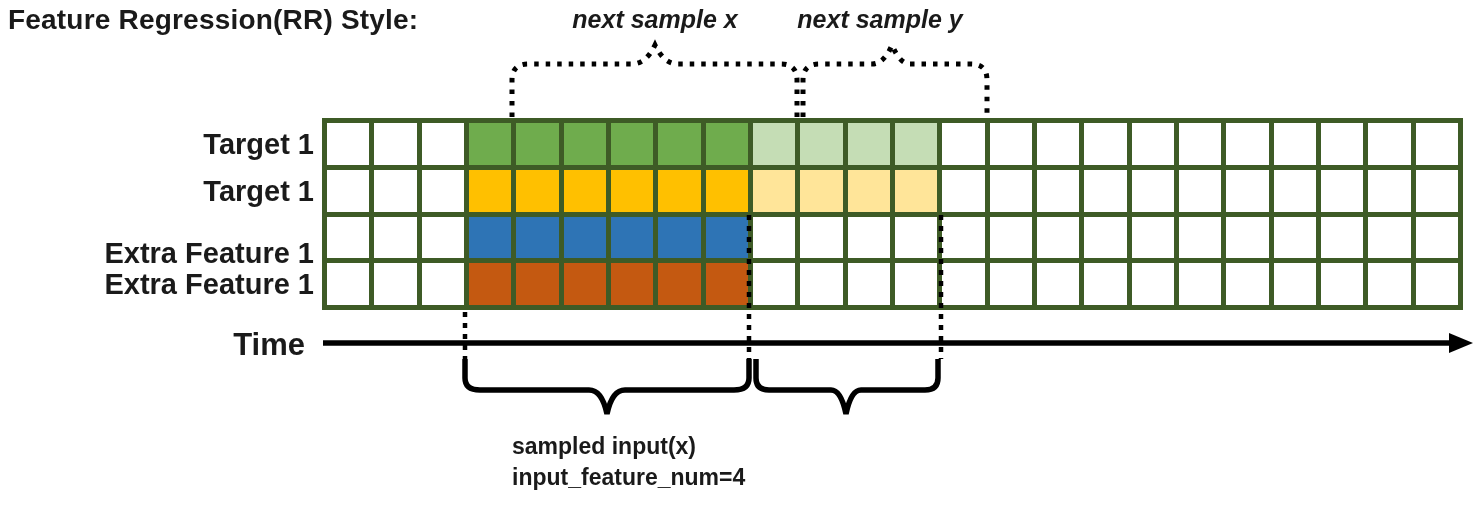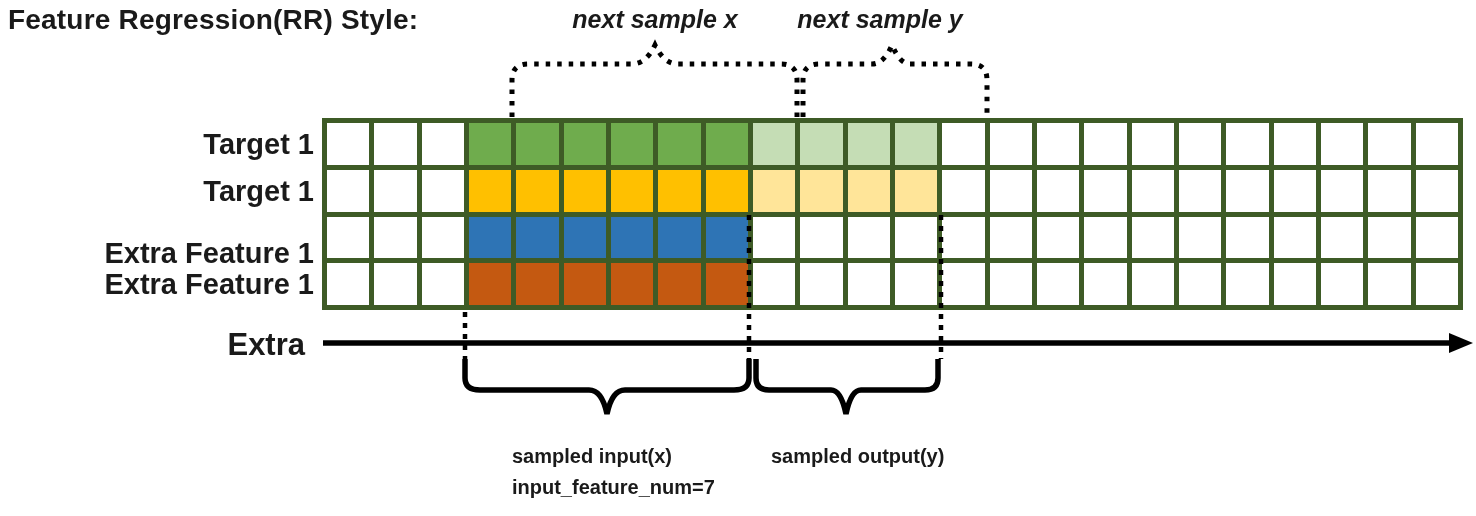--- a/index.html
+++ b/index.html
@@ -25,21 +25,21 @@
     position:absolute;left:0;width:322px;padding-right:17px;box-sizing:border-box;
     text-align:right;top:327px;font-size:31px;font-weight:bold;
   }
   #grid-cells{
     position:absolute;left:322px;top:118px;width:1141px;height:192px;
     display:grid;gap:5px;padding:5px;box-sizing:border-box;
   }
   #grid-cells .cell{width:100%;height:100%;}
   #overlay{position:absolute;left:0;top:0;width:1476px;height:516px;pointer-events:none;}
   .anno-block{
-    position:absolute;top:441px;font-size:20px;font-weight:600;line-height:31px;white-space:nowrap;
+    position:absolute;top:431px;font-size:23px;font-weight:600;line-height:31px;white-space:nowrap;
   }
   #input-annotation{left:512px;}
   #output-annotation{left:771px;}
 </style>
 </head>
 <body>
 
 <div id="stage">
 
   <div id="title">Feature Regression(RR) Style:</div>
@@ -144,21 +144,21 @@
       <div class="cell" style="background: rgb(255, 255, 255);"></div>
       <div class="cell" style="background: rgb(255, 255, 255);"></div>
       <div class="cell" style="background: rgb(255, 255, 255);"></div>
       <div class="cell" style="background: rgb(255, 255, 255);"></div>
       <div class="cell" style="background: rgb(255, 255, 255);"></div>
       <div class="cell" style="background: rgb(255, 255, 255);"></div>
       <div class="cell" style="background: rgb(255, 255, 255);"></div>
       <div class="cell" style="background: rgb(255, 255, 255);"></div>
     </div>
 
-  <div id="time-label">Extra</div>
+  <div id="time-label">Time</div>
 
   <svg id="overlay" viewBox="0 0 1476 516" xmlns="http://www.w3.org/2000/svg">
 
     <path d="M 512 117 L 512 80 Q 512 64 528 64 L 632 64 Q 646 64 655 45 Q 664 64 678 64 L 781 64 Q 797 64 797 80 L 797 117" fill="none" stroke="#000000" stroke-width="5" stroke-dasharray="4.5 7"></path>
 
     <path d="M 803 117 L 803 80 Q 803 64 819 64 L 872 64 Q 884 64 892 45 Q 900 64 910 64 L 971 64 Q 987 64 987 80 L 987 117" fill="none" stroke="#000000" stroke-width="5" stroke-dasharray="4.5 7"></path>
 
     <path d="M 465 312 L 465 359" fill="none" stroke="#000000" stroke-width="4.5" stroke-dasharray="5 6"></path>
     <path d="M 749 215 L 749 359" fill="none" stroke="#000000" stroke-width="4.5" stroke-dasharray="5 6"></path>
     <path d="M 941 215 L 941 359" fill="none" stroke="#000000" stroke-width="4.5" stroke-dasharray="5 6"></path>
@@ -166,19 +166,18 @@
     <line x1="323" y1="343" x2="1452" y2="343" stroke="#000000" stroke-width="5.5"></line>
     <polygon points="1449,333 1473,343 1449,353" fill="#000000"></polygon>
 
     <path d="M 465 359 L 465 378 Q 465 390 480 390 L 589 390 Q 602 390 607 414 Q 612 390 625 390 L 734 390 Q 749 390 749 378 L 749 359" fill="none" stroke="#000000" stroke-width="5.5"></path>
 
     <path d="M 756 359 L 756 378 Q 756 390 769 390 L 831 390 Q 841 390 846 414 Q 851 390 861 390 L 925 390 Q 938 390 938 378 L 938 359" fill="none" stroke="#000000" stroke-width="5.5"></path>
   </svg>
 
   <div id="input-annotation" class="anno-block">
     <div>sampled input(x)</div>
-    <div>input_feature_num=7</div>
+    <div>input_feature_num=4</div>
   </div>
   <div id="output-annotation" class="anno-block">
-    <div>sampled output(y)</div>
   </div>
 
 </div>
 
 </body></html>

